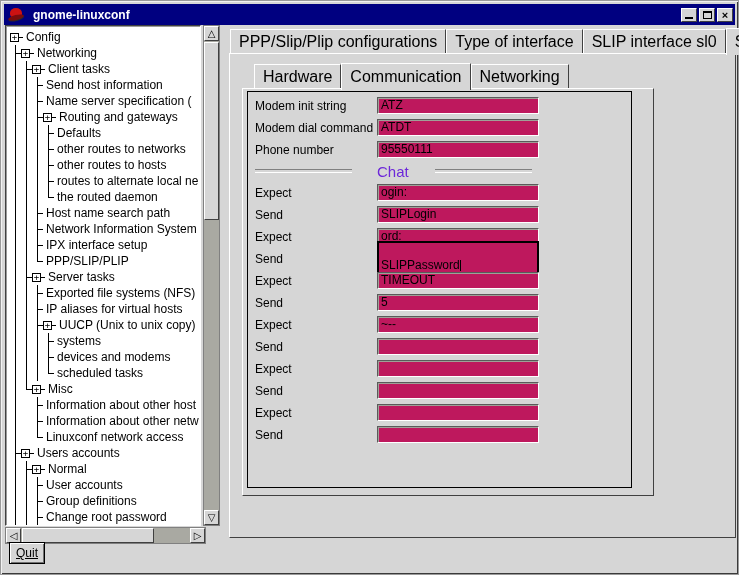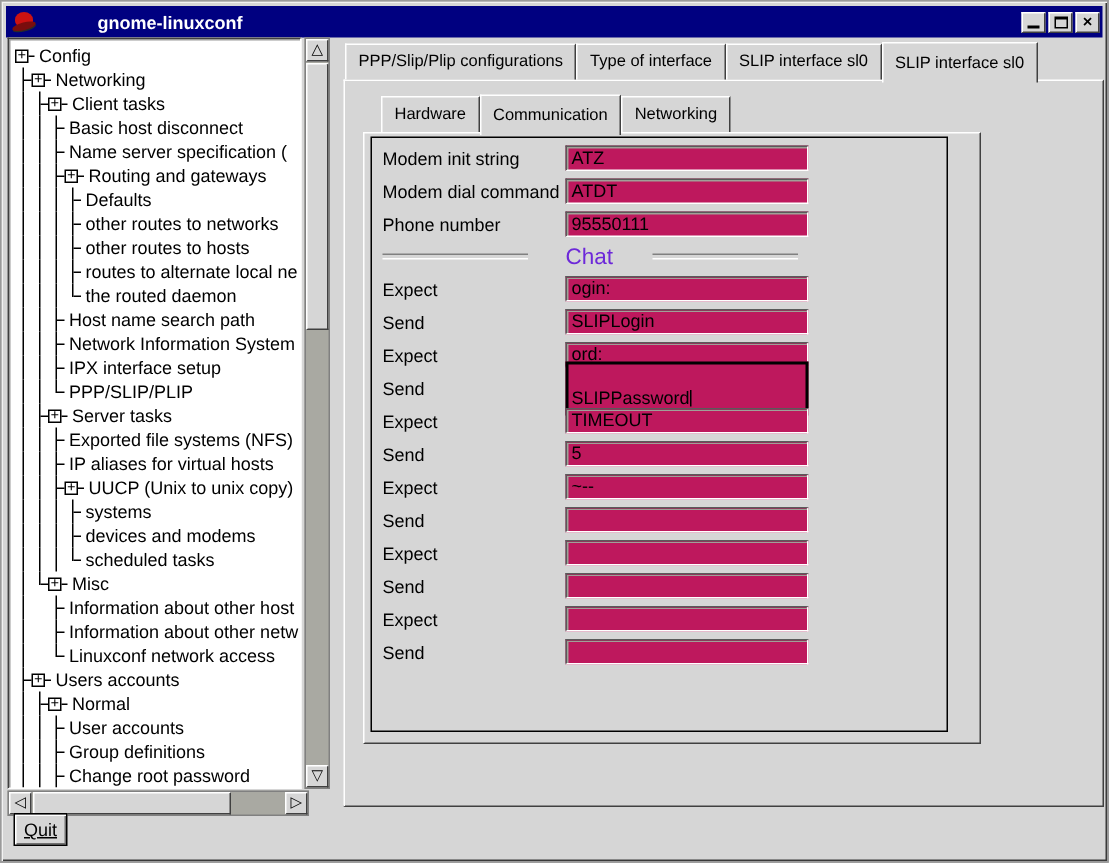--- a/index.html
+++ b/index.html
@@ -10,21 +10,21 @@
   }
   .window {
     position:absolute; left:0; top:0; width:739px; height:575px;
     background:#d6d6d6; box-sizing:border-box;
     border:1px solid #9a9a9a;
     box-shadow: inset 1px 1px 0 #f2f2f2, inset -1px -1px 0 #3a3a3a;
   }
   
   .titlebar {
     position:absolute; left:3px; top:3px; right:3px; height:21px;
-    background:#000080; display:flex; align-items:center;gap:32px;
+    background:#000080; display:flex; align-items:center;
   }
   .hat { width:16px; height:14px; margin-left:4px; position:relative; flex:none; }
   .hat::before { content:""; position:absolute; left:2px; top:0; width:12px; height:10px;
     background:#cc1212; border-radius:50% 50% 40% 40%; }
   .hat::after { content:""; position:absolute; left:0; top:7px; width:16px; height:5px;
     background:#7a0d0d; border-radius:50%; transform:rotate(-14deg);
     box-shadow:0 1px 0 #2a2a2a; }
   .title { color:#ffffff; font-weight:bold; font-size:12px; margin-left:9px; white-space:nowrap; }
   .winbtns { margin-left:auto; display:flex; gap:2px; margin-right:2px; }
   .wbtn {
@@ -95,21 +95,21 @@
     position:absolute; left:228px; top:52px; width:507px; height:485px;
     background:#d6d6d6; box-sizing:border-box;
     border:1px solid; border-color:#ffffff #404040 #404040 #ffffff; z-index:1;
   }
   .tabrow { position:absolute; display:flex; align-items:flex-end; z-index:2; }
   .outer-tabs { left:229px; top:24px; height:28px; }
   .inner-tabs { left:253px; top:60px; height:27px; z-index:3; }
   .tab {
     background:#d6d6d6; box-sizing:border-box; color:#000;
     border:1px solid; border-color:#ffffff #404040 #404040 #ffffff; border-bottom:none;
-    font-size:11px; padding:0 8px; height:24px; line-height:23px; white-space:nowrap;
+    font-size:16px; padding:0 8px; height:24px; line-height:23px; white-space:nowrap;
   }
   .tab.active { height:27px; line-height:26px; margin-bottom:-2px; position:relative; z-index:4; }
   .inner-body {
     position:absolute; left:241px; top:87px; width:412px; height:408px;
     background:#d6d6d6; box-sizing:border-box;
     border:1px solid; border-color:#ffffff #404040 #404040 #ffffff; z-index:2;
   }
   
   .form-box {
     position:absolute; left:246px; top:90px; width:385px; height:397px;
@@ -166,21 +166,21 @@
         <div class="tc v"></div>
         <div class="tc b"></div>
         <div class="tbox">+</div>
         <div class="tdash"></div>
         <div class="tlabel">Client tasks</div>
       </div>
       <div class="trow">
         <div class="tc v"></div>
         <div class="tc v"></div>
         <div class="tc b"></div>
-        <div class="tlabel">Basic host disconnect</div>
+        <div class="tlabel">Send host information</div>
       </div>
       <div class="trow">
         <div class="tc v"></div>
         <div class="tc v"></div>
         <div class="tc b"></div>
         <div class="tlabel">Name server specification (</div>
       </div>
       <div class="trow">
         <div class="tc v"></div>
         <div class="tc v"></div>

